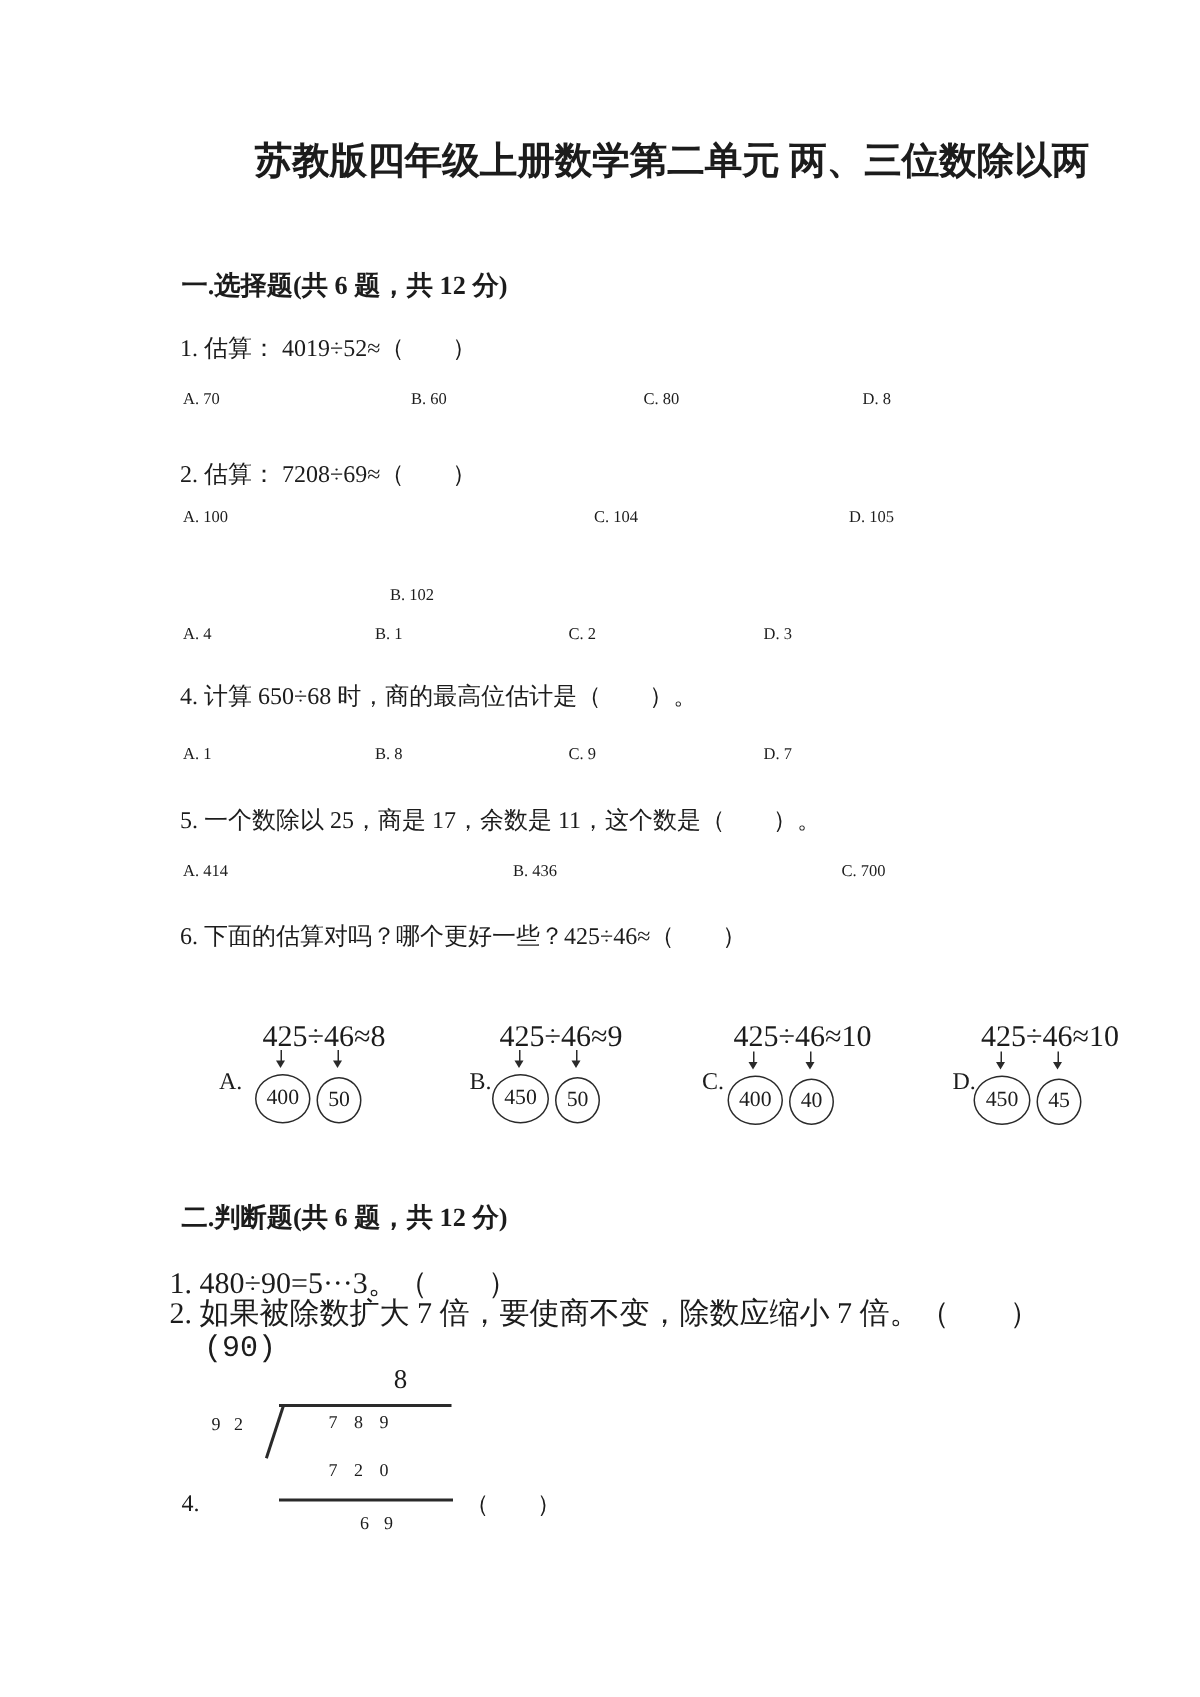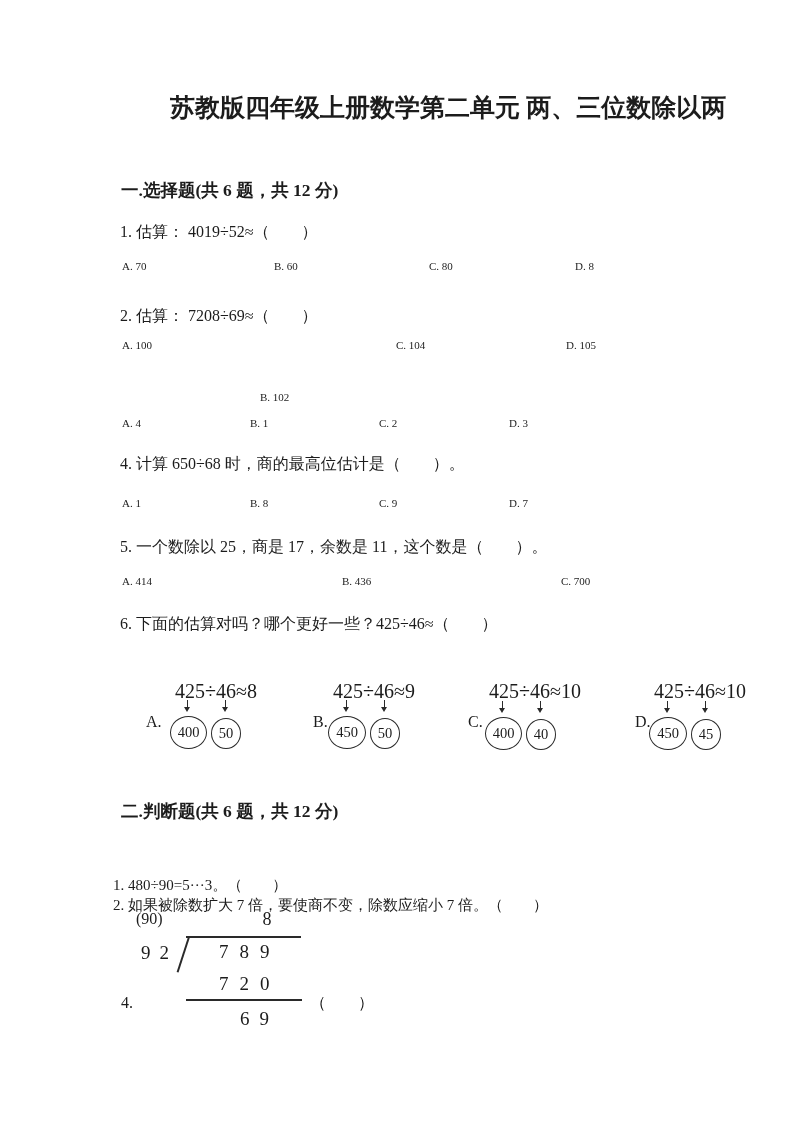--- a/index.html
+++ b/index.html
@@ -41,28 +41,28 @@
   #ec2D{left:691px;top:719px;width:30px;height:31px;}
   .e-arrow{position:absolute;width:0;height:10px;border-left:1.5px solid #2a2a2a;}
   .e-arrow::after{content:"";position:absolute;left:-4px;bottom:-5px;
                   border:3.2px solid transparent;border-top:5.5px solid #2a2a2a;}
   #ea1A{left:187px;top:700px;} #ea2A{left:225px;top:700px;}
   #ea1B{left:346px;top:700px;} #ea2B{left:384px;top:700px;}
   #ea1C{left:502px;top:701px;} #ea2C{left:540px;top:701px;}
   #ea1D{left:667px;top:701px;} #ea2D{left:705px;top:701px;}
 
   
-  .jitem{font-size:15px;margin-top:34px;}
+  .jitem{font-size:20px;}
   #j1{left:113px;top:842px;} #j2{left:113px;top:862px;} #j3{left:113px;top:882px;}
 
   
-  .ldnum{font-size:19px;}
+  .ldnum{font-size:12px;}
   #ld4{left:121px;top:994px;font-size:16px;}
   #ldq{left:250px;top:909px;width:34px;text-align:center;font-size:18px;}
-  #ldest{left:136px;top:910px;font-size:16px;}
+  #ldest{left:136px;top:888px;font-size:20px;font-family:Liberation Mono, monospace;}
   #lddvr{left:141px;top:942px;letter-spacing:9px;}
   #ldbar1{left:186px;top:936px;width:115px;height:2px;background:#2a2a2a;}
   #ldslant{left:188px;top:937px;width:2px;height:37px;background:#2a2a2a;
            transform:rotate(18deg);transform-origin:top center;}
   #lddvd{left:219px;top:941px;letter-spacing:11px;}
   #ldprod{left:219px;top:973px;letter-spacing:11px;}
   #ldbar2{left:186px;top:999px;width:116px;height:2px;background:#2a2a2a;}
   #ldrem{left:240px;top:1008px;letter-spacing:10px;}
   #ldblank{left:310px;top:993px;font-size:16px;}
 </style>

